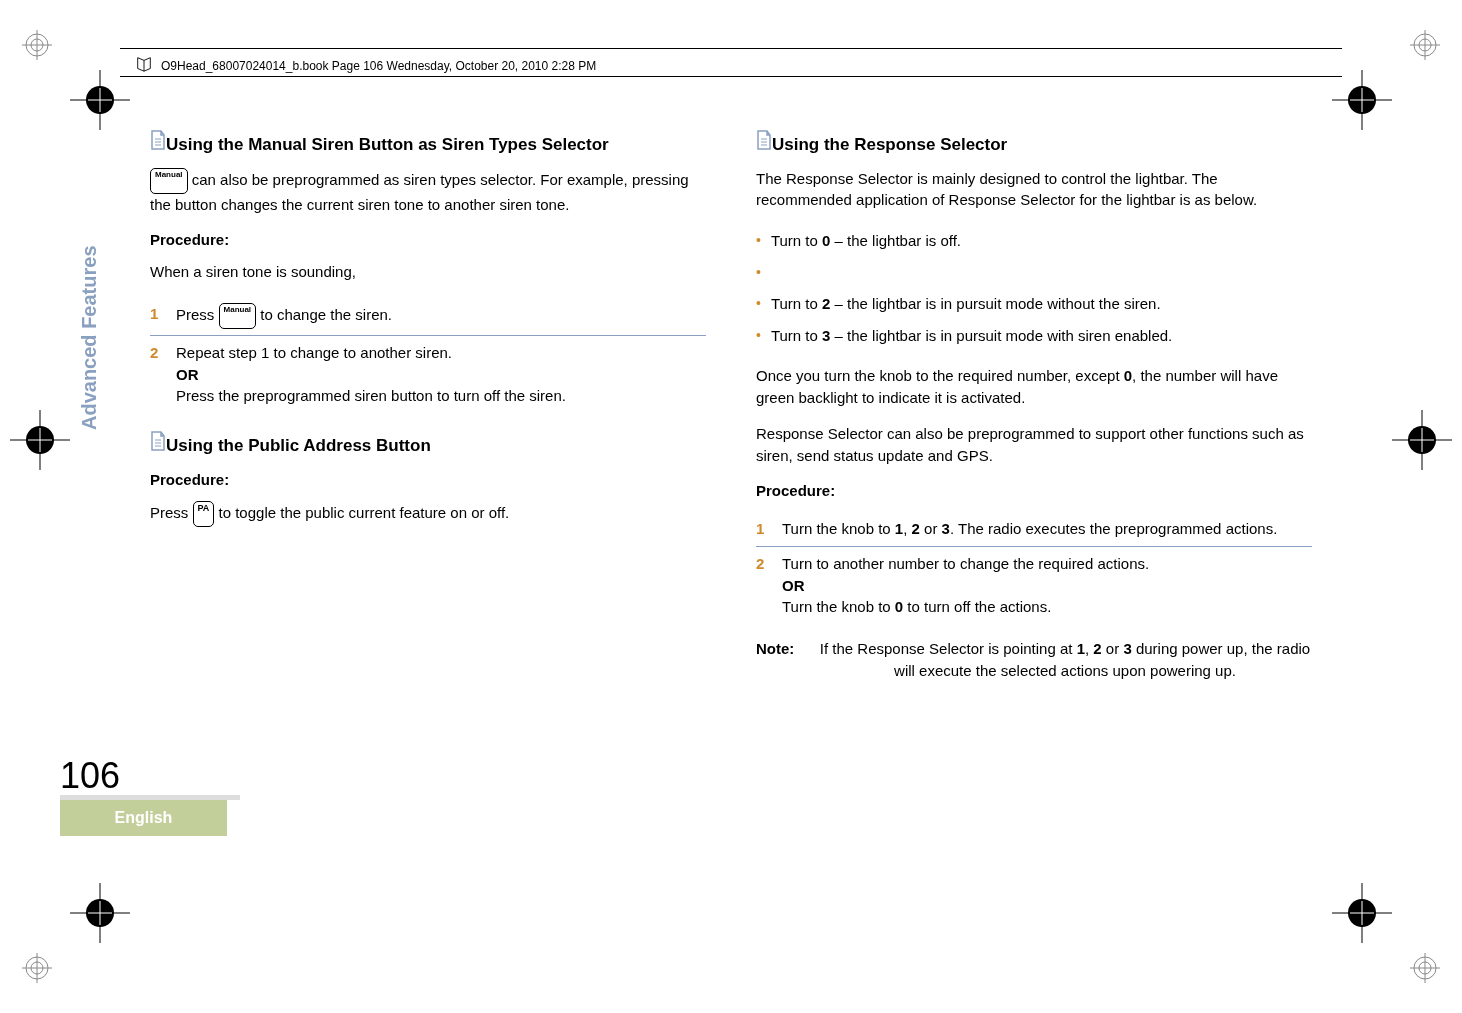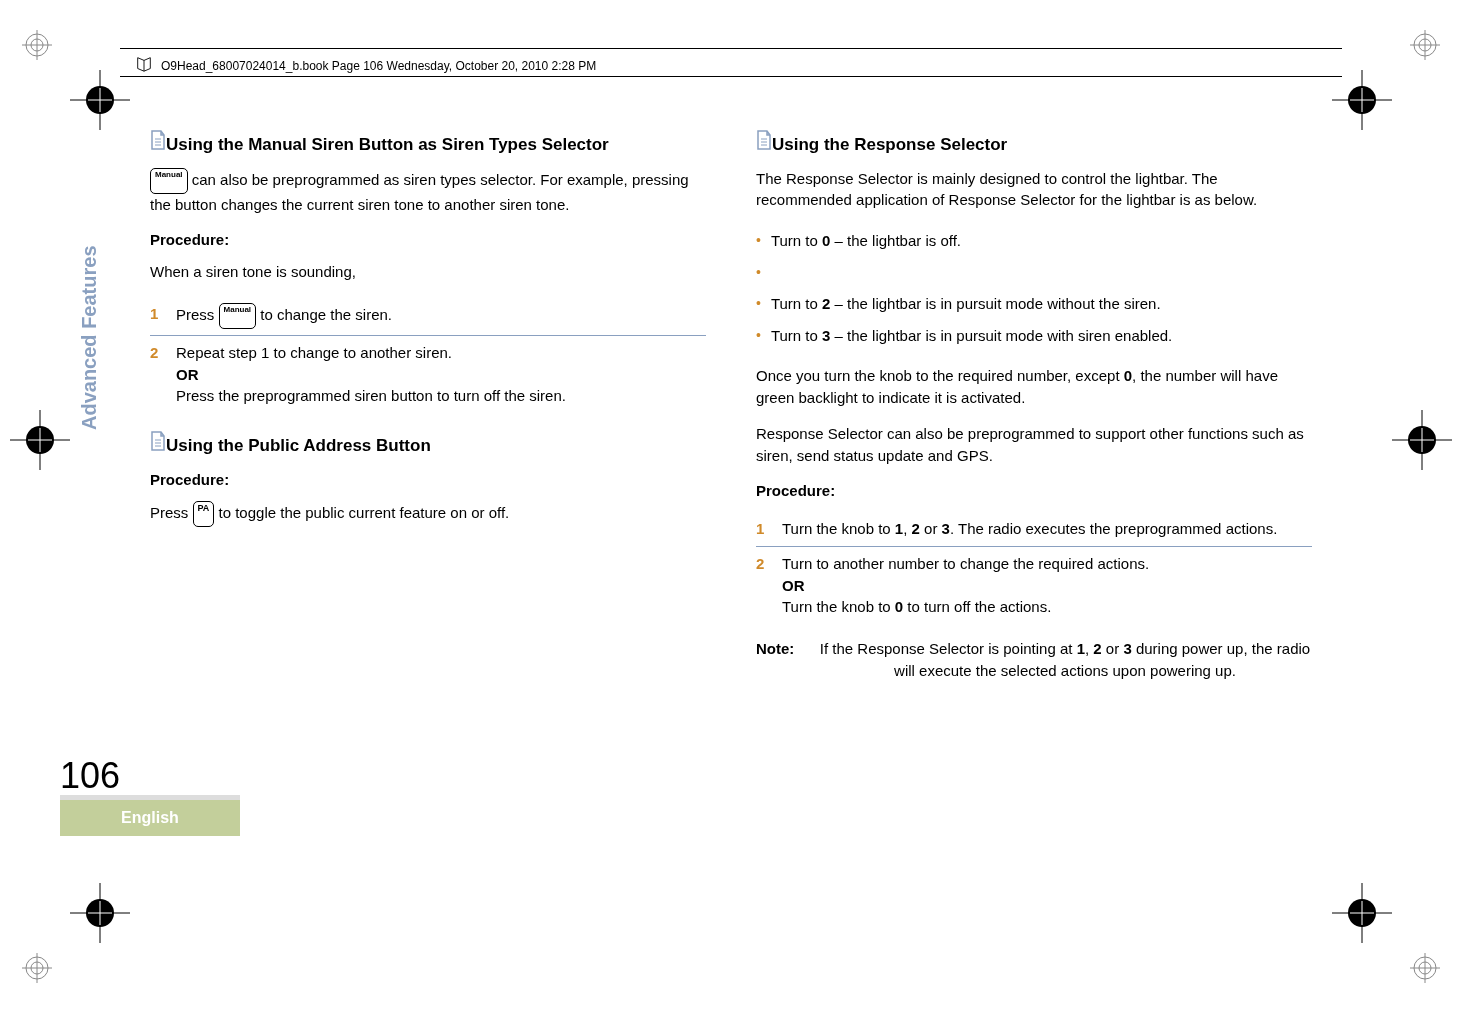--- a/index.html
+++ b/index.html
@@ -125,21 +125,21 @@
     left: 60px;
     top: 755px;
     font-size: 36px;
     font-weight: normal;
     color: #000;
   }
   .lang-tab {
     position: absolute;
     left: 60px;
     top: 800px;
-    width: 180px;
+    width: 167px;
     height: 36px;
     background: #c3cf9b;
     color: #fff;
     font-weight: bold;
     font-size: 16px;
     display: flex;
     align-items: center;
     justify-content: center;
   }
   .gray-bar-top {

